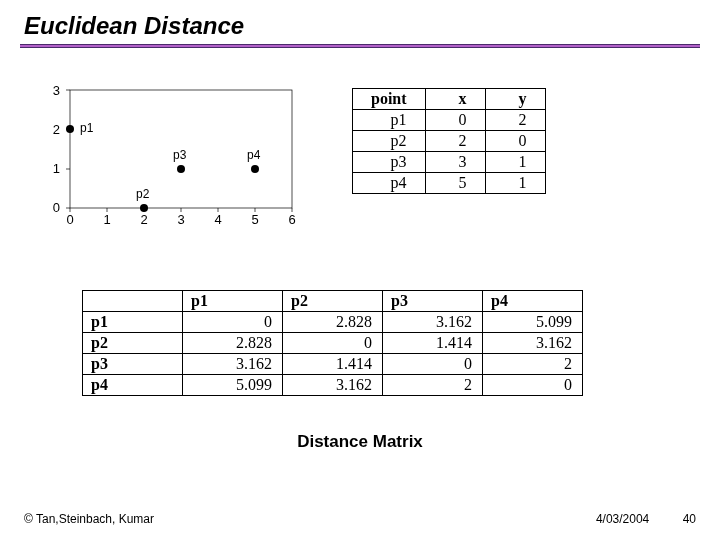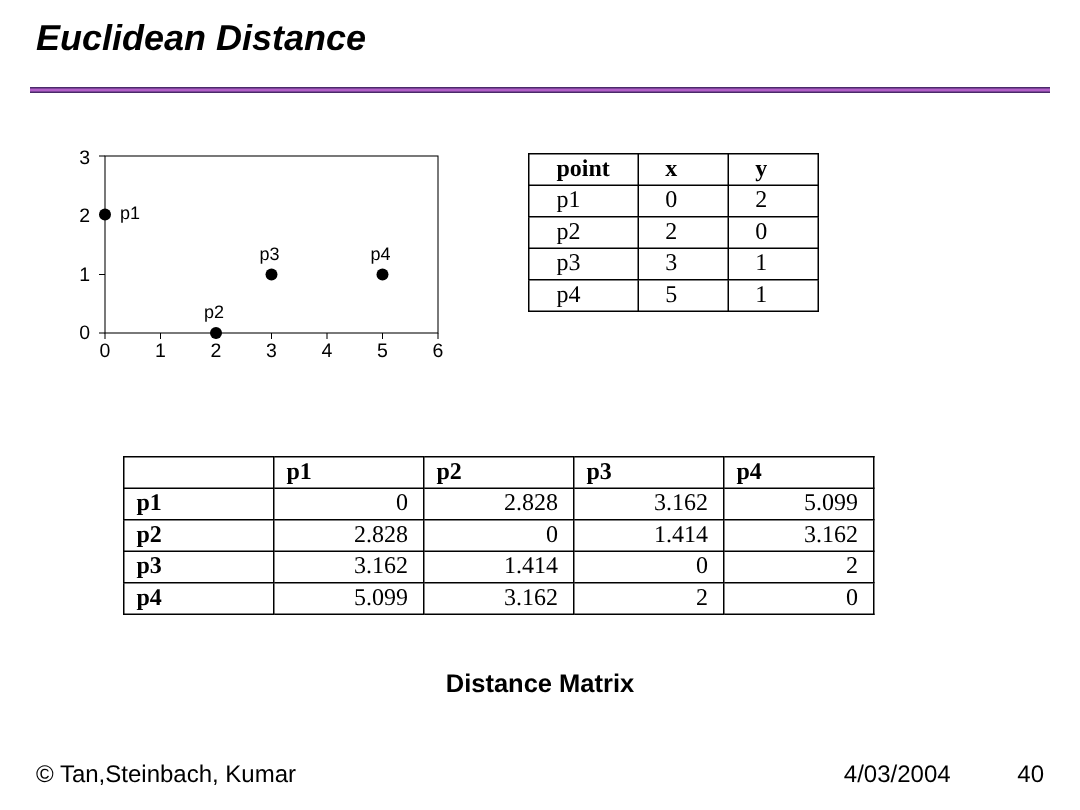--- a/index.html
+++ b/index.html
@@ -4,21 +4,21 @@
 <style>
   * { box-sizing: border-box; margin: 0; padding: 0; }
   body {
     width: 720px;
     height: 540px;
     font-family: Arial, Helvetica, sans-serif;
     background: #fff;
     position: relative;
   }
   .title-bar {
-    padding: 12px 24px 18px 24px;
+    padding: 12px 24px 4px 24px;
   }
   .title {
     font-size: 24px;
     font-weight: bold;
     font-style: italic;
     color: #000;
     font-family: "Verdana", "Trebuchet MS", sans-serif;
   }
   .rule-wrap {
     padding: 0 20px;
@@ -44,21 +44,21 @@
   }
   .coord-table {
     border-collapse: collapse;
     font-family: "Times New Roman", Times, serif;
     font-size: 16px;
     margin-top: 8px;
   }
   .coord-table th, .coord-table td {
     border: 1px solid #000;
     padding: 1px 18px;
-    text-align: left;
+    text-align: right;
     min-width: 60px;
   }
   .coord-table th {
     font-weight: bold;
   }
   .dist-wrap {
     margin-top: 50px;
   }
   .dist-table {
     border-collapse: collapse;
@@ -94,21 +94,21 @@
     font-size: 17px;
     margin-top: 36px;
   }
   .footer {
     position: absolute;
     bottom: 14px;
     left: 24px;
     right: 24px;
     display: flex;
     justify-content: space-between;
-    font-size: 16px;
+    font-size: 12px;
     color: #000;
   }
   .footer .mid {
     position: absolute;
     left: 50%;
     transform: translateX(-50%);
   }
   
   .axis { stroke: #000; stroke-width: 0.7; }
   .ticktext { font: 13px Arial; fill: #000; }

